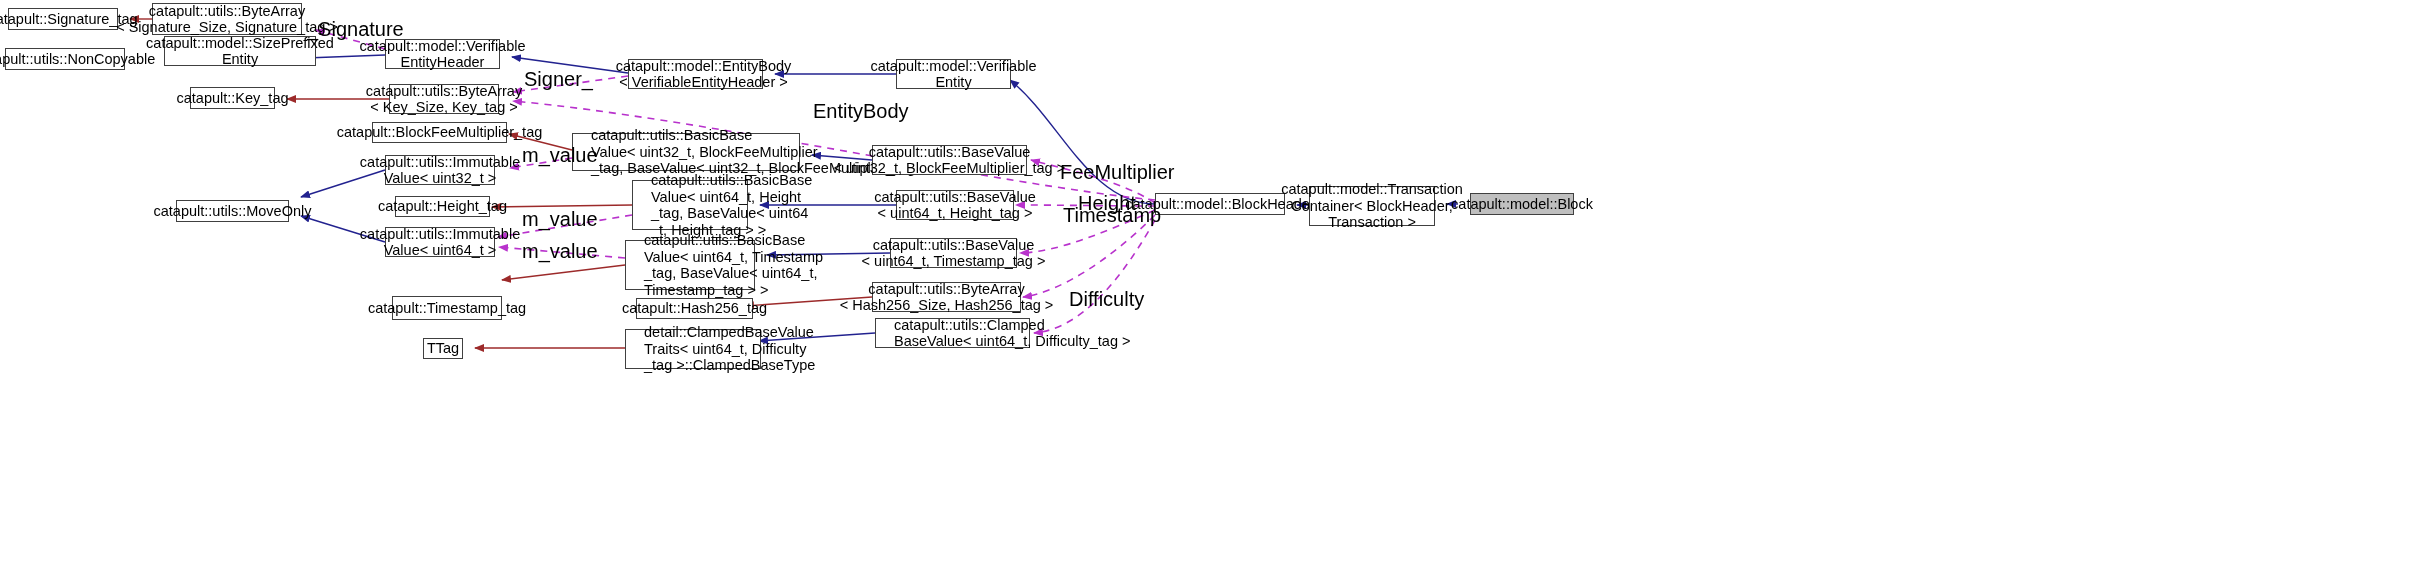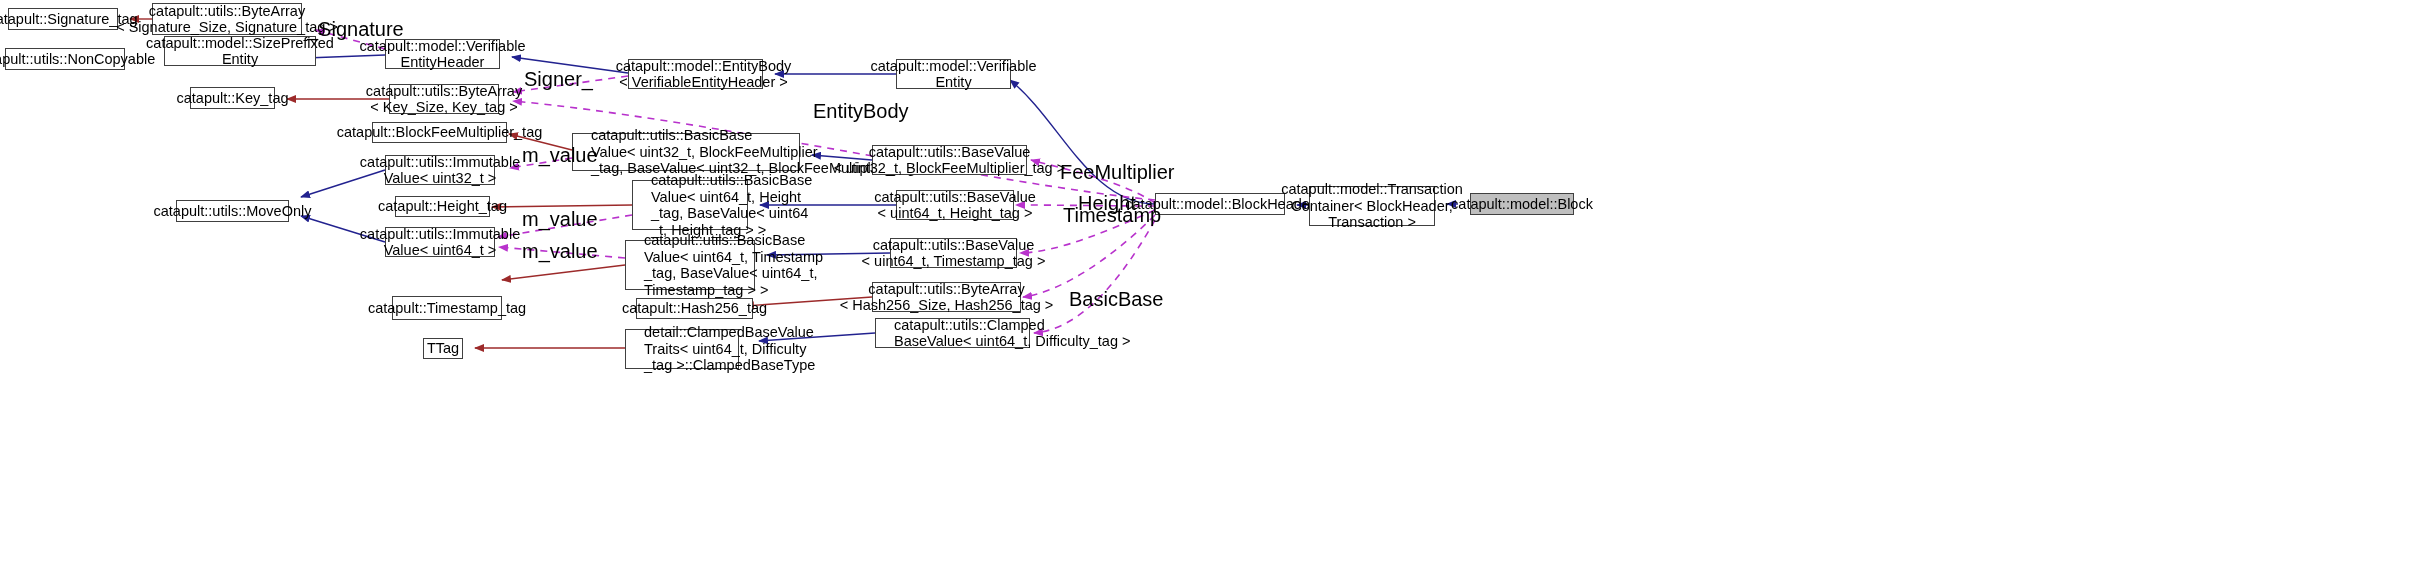--- a/index.html
+++ b/index.html
@@ -139,28 +139,28 @@
 Value&lt; uint64_t, Timestamp
 _tag, BaseValue&lt; uint64_t,
 Timestamp_tag &gt; &gt;</div>
     <div class="node" style="left: 890px; top: 238px; width: 127px; height: 30px;">catapult::utils::BaseValue
 &lt; uint64_t, Timestamp_tag &gt;</div>
     <div class="node" style="left: 392px; top: 272px; width: 110px; height: 24px; margin-top: 24px;">catapult::Timestamp_tag</div>
     <div class="node" style="left: 636px; top: 298px; width: 117px; height: 21px;">catapult::Hash256_tag</div>
     <div class="node" style="left: 872px; top: 282px; width: 149px; height: 30px;">catapult::utils::ByteArray
 &lt; Hash256_Size, Hash256_tag &gt;</div>
     <div class="node" style="left: 423px; top: 338px; width: 40px; height: 21px;">TTag</div>
-    <div class="node left" style="left: 625px; top: 329px; width: 114px; height: 40px;">detail::ClampedBaseValue
+    <div class="node left" style="left: 625px; top: 329px; width: 136px; height: 40px;">detail::ClampedBaseValue
 Traits&lt; uint64_t, Difficulty
 _tag &gt;::ClampedBaseType</div>
     <div class="node left" style="left: 875px; top: 318px; width: 155px; height: 30px;">catapult::utils::Clamped
 BaseValue&lt; uint64_t, Difficulty_tag &gt;</div>
     <div class="edgelabel" style="left: 307px; top: 22px; width: 68px;">_Signature</div>
     <div class="edgelabel" style="left: 524px; top: 72px; width: 48px;">Signer_</div>
     <div class="edgelabel" style="left: 813px; top: 104px; width: 70px;">EntityBody</div>
     <div class="edgelabel" style="left: 522px; top: 148px; width: 52px;">m_value</div>
     <div class="edgelabel" style="left: 1060px; top: 165px; width: 82px;">FeeMultiplier</div>
     <div class="edgelabel" style="left: 1078px; top: 196px; width: 44px;">Height</div>
     <div class="edgelabel" style="left: 1063px; top: 208px; width: 70px;">Timestamp</div>
     <div class="edgelabel" style="left: 522px; top: 212px; width: 52px;">m_value</div>
     <div class="edgelabel" style="left: 522px; top: 244px; width: 52px;">m_value</div>
-    <div class="edgelabel" style="left: 1069px; top: 292px; width: 58px;">BasicBase</div>
+    <div class="edgelabel" style="left: 1069px; top: 292px; width: 58px;">Difficulty</div>
   </div>
 
 </body></html>

